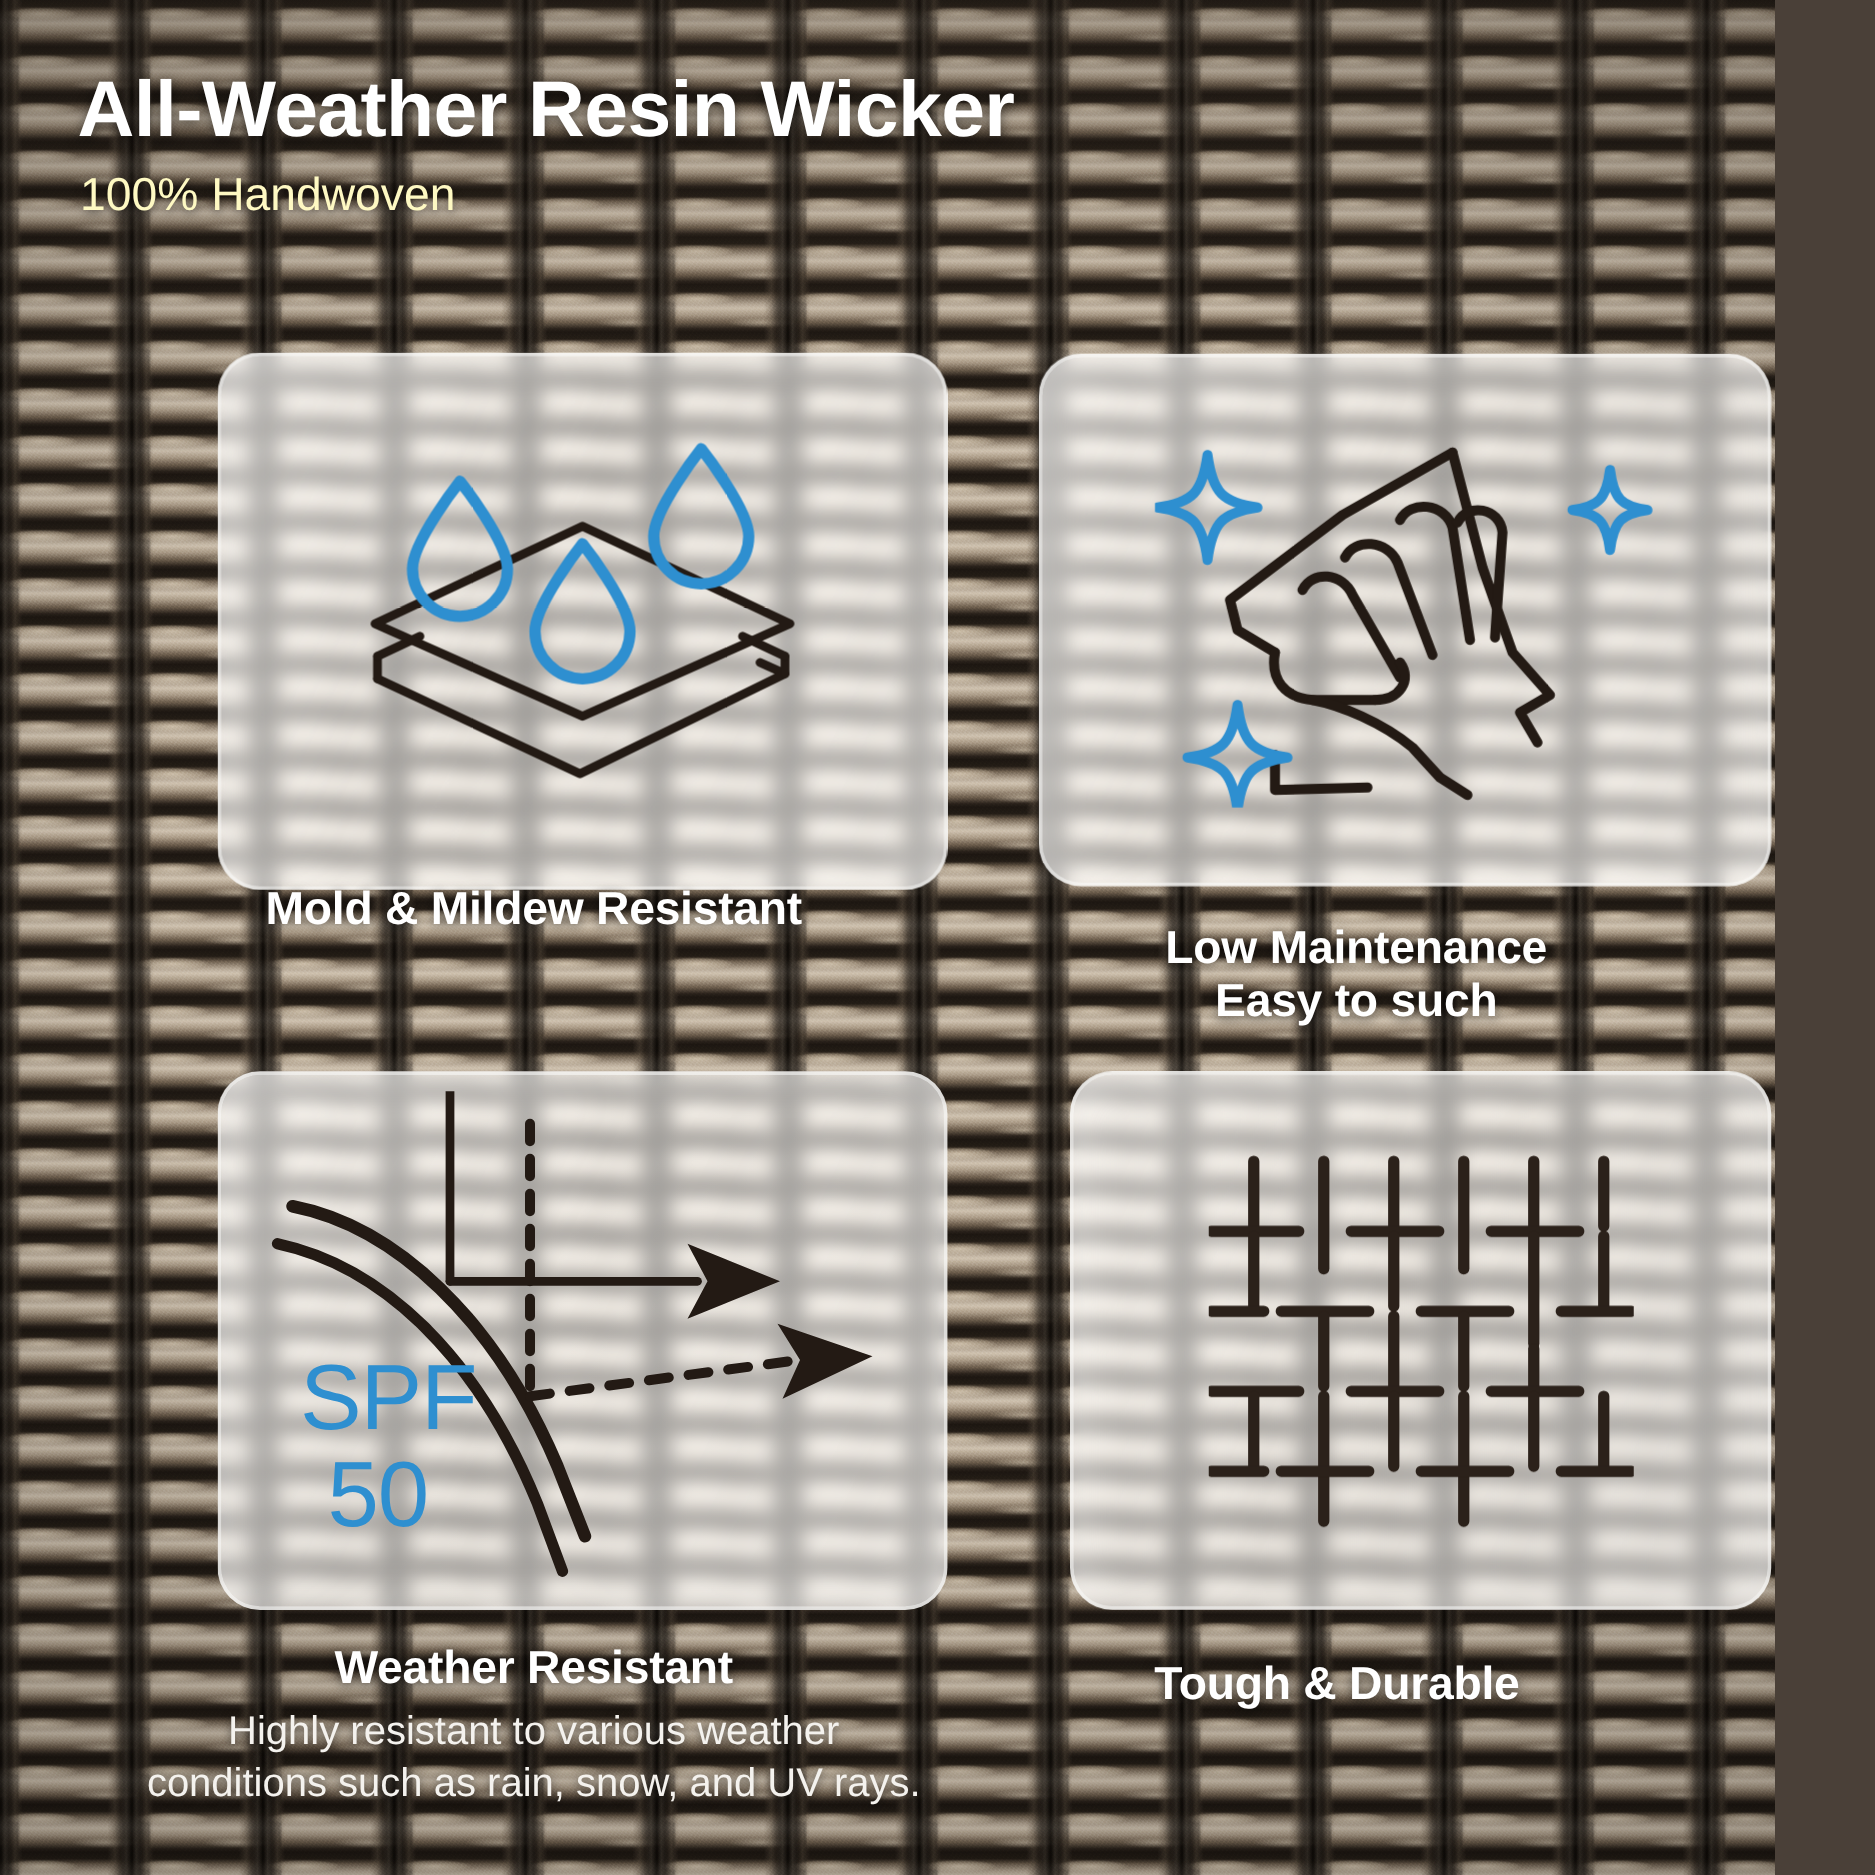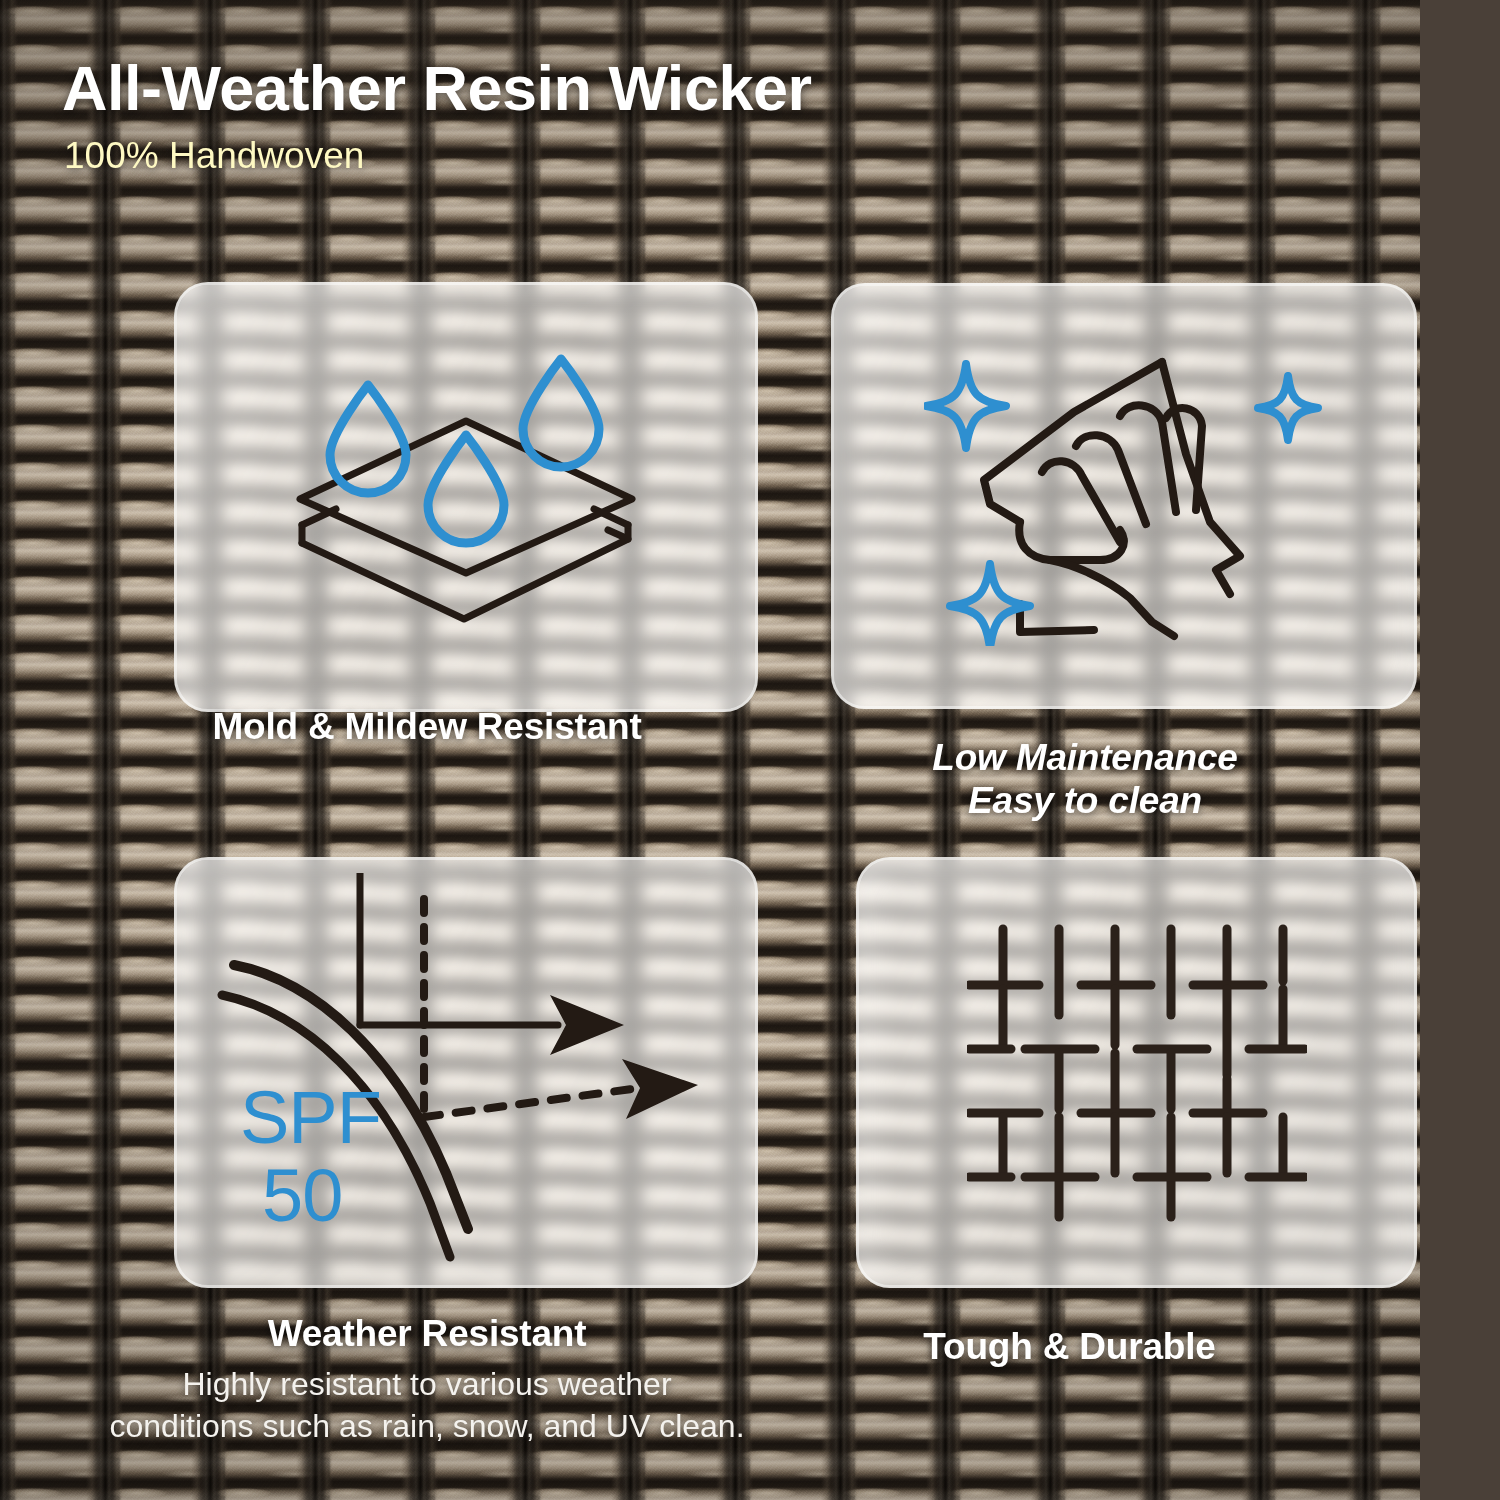--- a/index.html
+++ b/index.html
@@ -214,23 +214,23 @@
         </g>
 
         <g fill="none" stroke="#2E8FD0" stroke-width="8" stroke-linejoin="round">
           <path d="M38 14 C42 44 50 52 78 56 C50 60 42 68 38 98 C34 68 26 60 -2 56 C26 52 34 44 38 14 Z" transform="translate(4,4)"></path>
           <path d="M364 30 C367 53 373 59 394 62 C373 65 367 71 364 94 C361 71 355 65 334 62 C355 59 361 53 364 30 Z"></path>
           <path d="M66 218 C70 248 78 256 106 260 C78 264 70 272 66 302 C62 272 54 264 26 260 C54 256 62 248 66 218 Z"></path>
         </g>
       </svg>
     </div>
   </div>
-  <div class="cap" style="left:795px;top:736px;width:580px;font-style:italic;">
+  <div class="cap" style="left:795px;top:736px;width:580px;">
     <div>Low Maintenance</div>
-    <div>Easy to clean</div>
+    <div>Easy to such</div>
   </div>
 
   <div class="card" style="left:138px;top:857px;width:578px;height:425px;">
     <div class="icon-wrap">
       <svg width="520" height="400" viewBox="0 0 520 400">
 
         <g fill="none" stroke="#231a14" stroke-linecap="round">
           <path d="M28 92 C110 108 190 182 240 300 L262 356" stroke-width="10"></path>
           <path d="M16 122 C100 140 176 212 224 330 L244 384" stroke-width="9"></path>
 
@@ -247,21 +247,21 @@
         <path d="M492 212 L416 186 L434 215 L420 246 Z" fill="#231a14"></path>
 
         <text x="34" y="270" fill="#2E8FD0" font-family="Liberation Sans, sans-serif" font-size="74" font-weight="400" letter-spacing="-1">SPF</text>
         <text x="56" y="348" fill="#2E8FD0" font-family="Liberation Sans, sans-serif" font-size="74" font-weight="400" letter-spacing="-1">50</text>
       </svg>
     </div>
   </div>
   <div class="cap" style="left:118px;top:1312px;width:618px;">Weather Resistant</div>
   <div class="capsub" style="left:98px;top:1364px;width:658px;">
     <div>Highly resistant to various weather</div>
-    <div>conditions such as rain, snow, and UV clean.</div>
+    <div>conditions such as rain, snow, and UV rays.</div>
   </div>
 
   <div class="card" style="left:820px;top:857px;width:555px;height:425px;">
     <div class="icon-wrap">
       <svg width="340" height="300" viewBox="0 0 340 300">
         <g stroke="#2b211a" stroke-width="9" stroke-linecap="round">
 
           <g>
             <line x1="36" y1="6" x2="36" y2="58"></line>
             <line x1="92" y1="6" x2="92" y2="92"></line>

